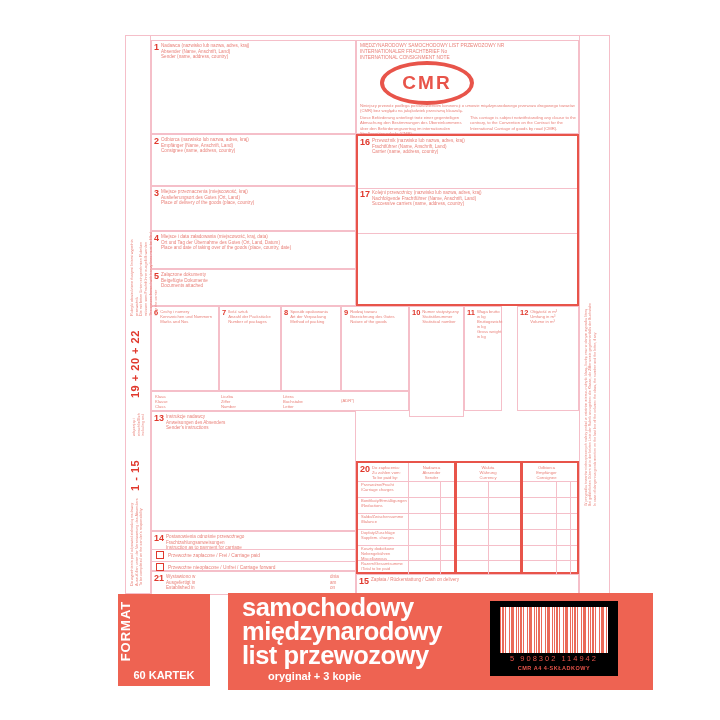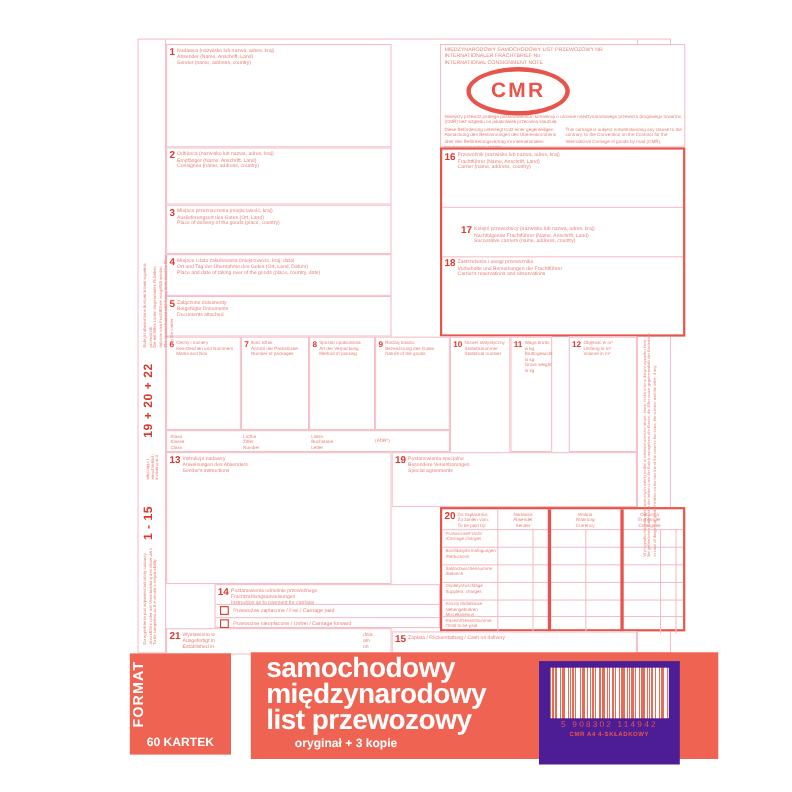--- a/index.html
+++ b/index.html
@@ -5,21 +5,21 @@
   :root{
     --red:#ee6352; --frame:#e8544a; --num:#e0382c; --salmon:#e9837b; --pink:#f5bfc9;
   }
   html,body{margin:0;padding:0;background:#fff;}
   .page{position:relative;width:720px;height:720px;background:#fff;overflow:hidden;
         font-family:"Liberation Sans",sans-serif;}
   .sheet{position:absolute;left:125px;top:35px;width:485px;height:559px;
          border:1px solid var(--pink);background:#fff;box-sizing:border-box;}
   .cell{position:absolute;box-sizing:border-box;border:1px solid var(--pink);
         display:flex;align-items:flex-start;padding:2px 2px;background:#fff;}
-  .cell.noflex{display:block;margin-left:44px;}
+  .cell.noflex{display:block;}
   .thick{border:2.5px solid var(--frame);}
   .num{font-weight:bold;color:var(--num);font-size:9px;line-height:1;margin-right:2px;flex:0 0 auto;}
   .num.sm{font-size:7.5px;}
   .lbl{font-size:4.6px;line-height:1.2;color:var(--salmon);}
   .lbl.sm{font-size:4.2px;}
   .pre{white-space:pre-line;}
   .vline{position:absolute;width:1px;background:var(--pink);}
   .hline{position:absolute;height:1px;background:var(--pink);}
   .vthick{position:absolute;width:2.5px;background:var(--frame);}
   .vtext{position:absolute;transform:rotate(-90deg);transform-origin:left top;
@@ -42,21 +42,21 @@
          letter-spacing:1px;text-align:center;}
   .a4box{position:absolute;left:24px;top:9px;width:58px;height:58px;background:#fff;
          display:flex;align-items:center;justify-content:center;}
   .a4box span{color:var(--frame);font-weight:bold;font-size:31px;}
   .kartek{position:absolute;left:0;bottom:5px;width:100%;text-align:center;color:#fff;
           font-weight:bold;font-size:11px;}
   .banner-main{position:absolute;left:228px;top:593px;width:425px;height:97px;background:var(--red);}
   .btitle{position:absolute;left:14px;top:3px;color:#fff;font-weight:bold;font-size:25.5px;
           line-height:0.94;letter-spacing:-0.5px;}
   .bsub{position:absolute;left:16px;top:77px;color:#fff;font-weight:bold;font-size:11px;margin-left:24px;}
-  .bc-panel{position:absolute;left:262px;top:8px;width:128px;height:94px;background:#4c1d95;}
+  .bc-panel{position:absolute;left:262px;top:8px;width:128px;height:75px;background:#000000;}
   .bc-bars{position:absolute;left:10px;top:6px;right:10px;height:46px;
     background:repeating-linear-gradient(90deg,
       #ea6a58 0 1px,#fff 1px 2px,#ea6a58 2px 4px,#fff 4px 5px,#ea6a58 5px 6px,
       #fff 6px 9px,#ea6a58 9px 10px,#fff 10px 11px,#ea6a58 11px 14px,#fff 14px 16px,
       #ea6a58 16px 17px,#fff 17px 18px);}
   .bc-digits{position:absolute;left:0;top:53px;width:100%;text-align:center;color:var(--frame);
              font-size:7.5px;letter-spacing:2px;}
   .bc-caption{position:absolute;left:0;top:64px;width:100%;text-align:center;color:var(--frame);
               font-weight:bold;font-size:5.5px;letter-spacing:0.5px;}
 </style>
@@ -113,33 +113,27 @@
     </div>
 
     <div class="cell noflex thick" style="left:230px;top:98px;width:223px;height:172px;padding:0">
       <div style="position:absolute;left:0;top:0;width:100%;height:52px;display:flex;padding:2px;box-sizing:border-box">
         <span class="num">16</span>
         <div class="lbl pre">Przewoźnik (nazwisko lub nazwa, adres, kraj)
 Frachtführer (Name, Anschrift, Land)
 Carrier (name, address, country)</div>
       </div>
       <div class="hline" style="left:0;top:52px;width:100%"></div>
-      <div style="position:absolute;left:0;top:52px;width:100%;height:45px;display:flex;padding:17px;box-sizing:border-box">
+      <div style="position:absolute;left:0;top:52px;width:100%;height:45px;display:flex;padding:2px;box-sizing:border-box">
         <span class="num">17</span>
         <div class="lbl pre">Kolejni przewoźnicy (nazwisko lub nazwa, adres, kraj)
 Nachfolgende Frachtführer (Name, Anschrift, Land)
 Successive carriers (name, address, country)</div>
       </div>
       <div class="hline" style="left:0;top:97px;width:100%"></div>
-      <div style="position:absolute;left:0;top:97px;width:100%;height:75px;display:flex;padding:2px;box-sizing:border-box">
-        <span class="num">18</span>
-        <div class="lbl pre">Zastrzeżenia i uwagi przewoźnika
-Vorbehalte und Bemerkungen der Frachtführer
-Carrier's reservations and observations</div>
-      </div>
     </div>
 
     <div class="cell" style="left:25px;top:270px;width:68px;height:85px">
       <span class="num sm">6</span>
       <div class="lbl sm pre">Cechy i numery
 Kennzeichen und Nummern
 Marks and Nos</div>
     </div>
     <div class="cell" style="left:93px;top:270px;width:62px;height:85px">
       <span class="num sm">7</span>
@@ -191,26 +185,20 @@
       <div class="lbl sm" style="align-self:center">(ADR*)</div>
     </div>
 
     <div class="cell" style="left:25px;top:375px;width:205px;height:120px">
       <span class="num">13</span>
       <div class="lbl pre">Instrukcje nadawcy
 Anweisungen des Absenders
 Sender's instructions</div>
     </div>
 
-    <div class="cell" style="left:230px;top:375px;width:223px;height:50px">
-      <span class="num">19</span>
-      <div class="lbl pre">Postanowienia specjalne
-Besondere Vereinbarungen
-Special agreements</div>
-    </div>
 
     <div class="cell noflex thick" style="left:230px;top:425px;width:223px;height:113px;padding:0">
       <div style="position:absolute;left:2px;top:2px;display:flex">
         <span class="num">20</span>
         <div class="lbl sm pre">Do zapłacenia:
 Zu zahlen vom:
 To be paid by:</div>
       </div>
       <div class="f20col pre" style="left:50px;width:47px">Nadawca
 Absender

